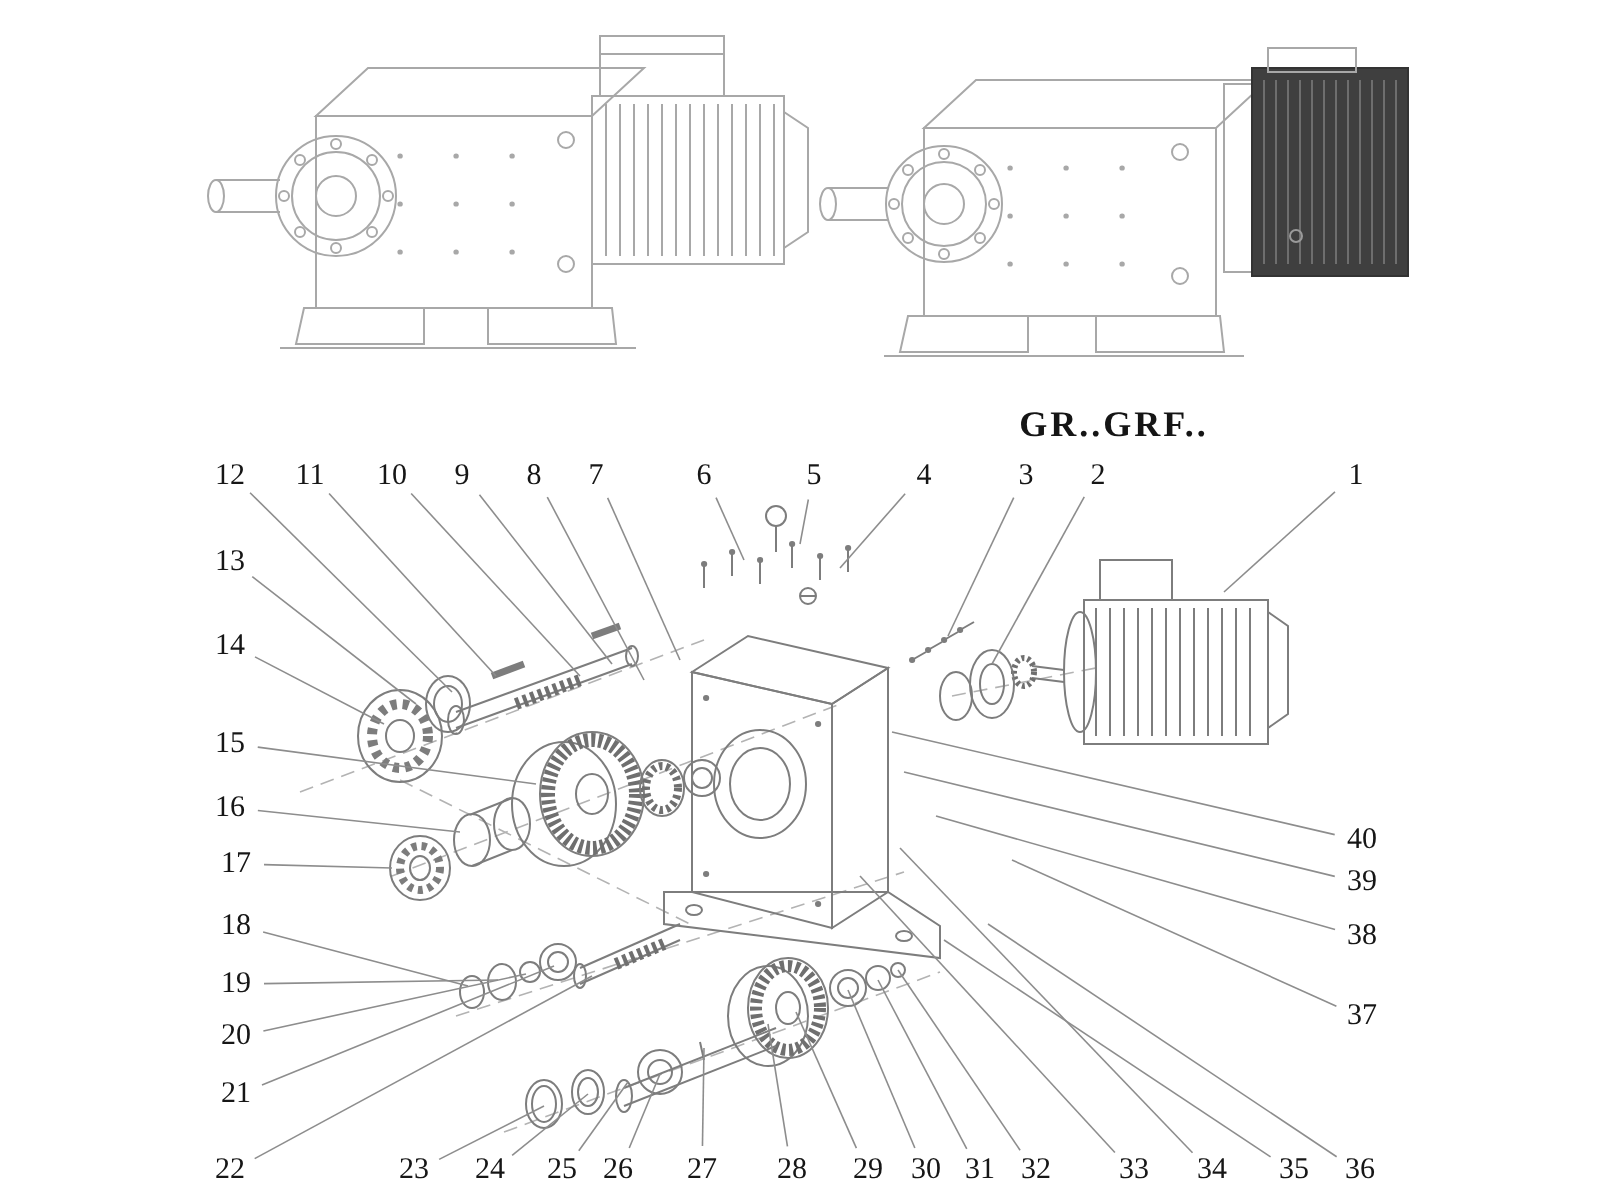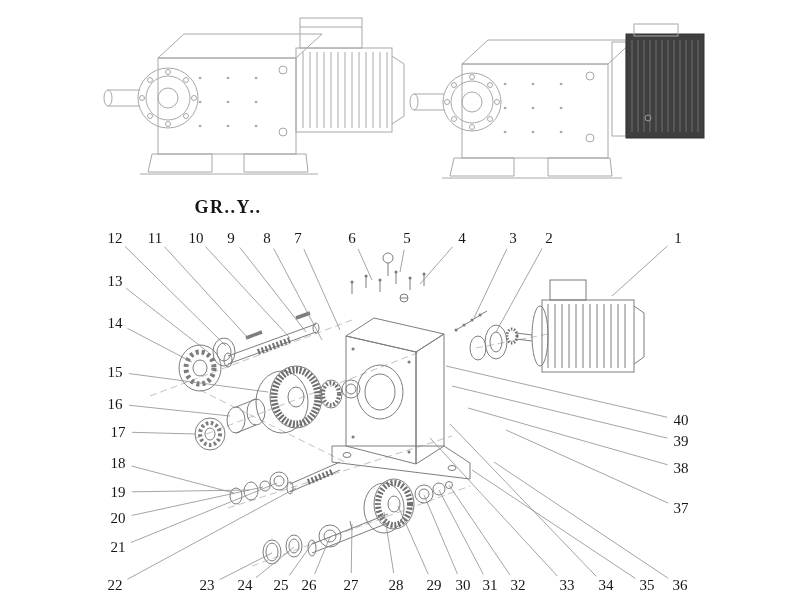--- a/index.html
+++ b/index.html
@@ -304,15 +304,15 @@
         <text x="606" y="585" class="callout">34</text>
         <text x="647" y="585" class="callout">35</text>
         <text x="680" y="585" class="callout">36</text>
         <text x="681" y="508" class="callout">37</text>
         <text x="681" y="468" class="callout">38</text>
         <text x="681" y="441" class="callout">39</text>
         <text x="681" y="420" class="callout">40</text>
       </g>
 </svg>
 
-<div class="model-label left">GR..Y..</div>
+<div class="model-label right">GR..GRF..</div>
 
 </div>
 
 </body></html>

